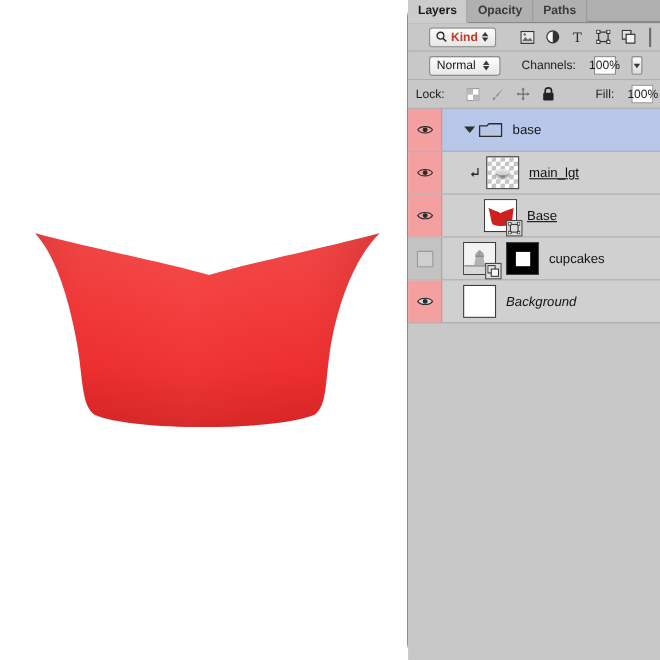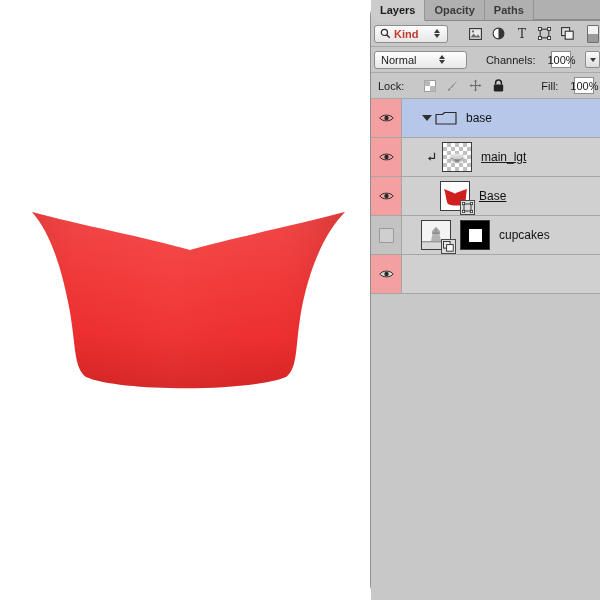--- a/index.html
+++ b/index.html
@@ -46,21 +46,21 @@
   .tab.active{
     background:#cccccc;color:#1a1a1a;
     border-bottom:1px solid #cccccc;
     margin-bottom:-1px;
   }
   .tabfill{flex:1;background:#b0b0b0;border-bottom:1px solid #8a8a8a;}
 
   
   .prow{
     height:26px;display:flex;align-items:center;
-    padding:0 0;box-sizing:border-box;
+    padding:0 16px;box-sizing:border-box;
     background:#c8c8c8;
     border-bottom:1px solid #a9a9a9;
     gap:12px;
   }
 
   
   .kindsel{
     width:80px;height:18px;margin-left:3px;
     background:linear-gradient(#fdfdfd,#e6e6e6);
     border:1px solid #8d8d8d;border-radius:3px;
@@ -452,20 +452,24 @@
         </div>
       </div>
 
       <div class="layer">
         <div class="eyecell">
           <svg width="15" height="10" viewBox="0 0 15 10">
             <path d="M0.8 5 C3.2 1.2, 11.8 1.2, 14.2 5 C11.8 8.8, 3.2 8.8, 0.8 5 Z" fill="#d6d6d6" stroke="#2a2a2a" stroke-width="1"></path>
             <circle cx="7.5" cy="5" r="2.2" fill="#2a2a2a"></circle>
           </svg>
         </div>
+        <div class="lbody">
+          <span class="thumb" style="margin-left:1px;"></span>
+          <span class="lname italic">Background</span>
+        </div>
       </div>
 
     </div>
 
     <div id="panel-empty" style="position:absolute;left:0;right:0;top:298px;bottom:0;background:#c8c8c8;"></div>
   </div>
 
 </div>
 
 </body></html>

